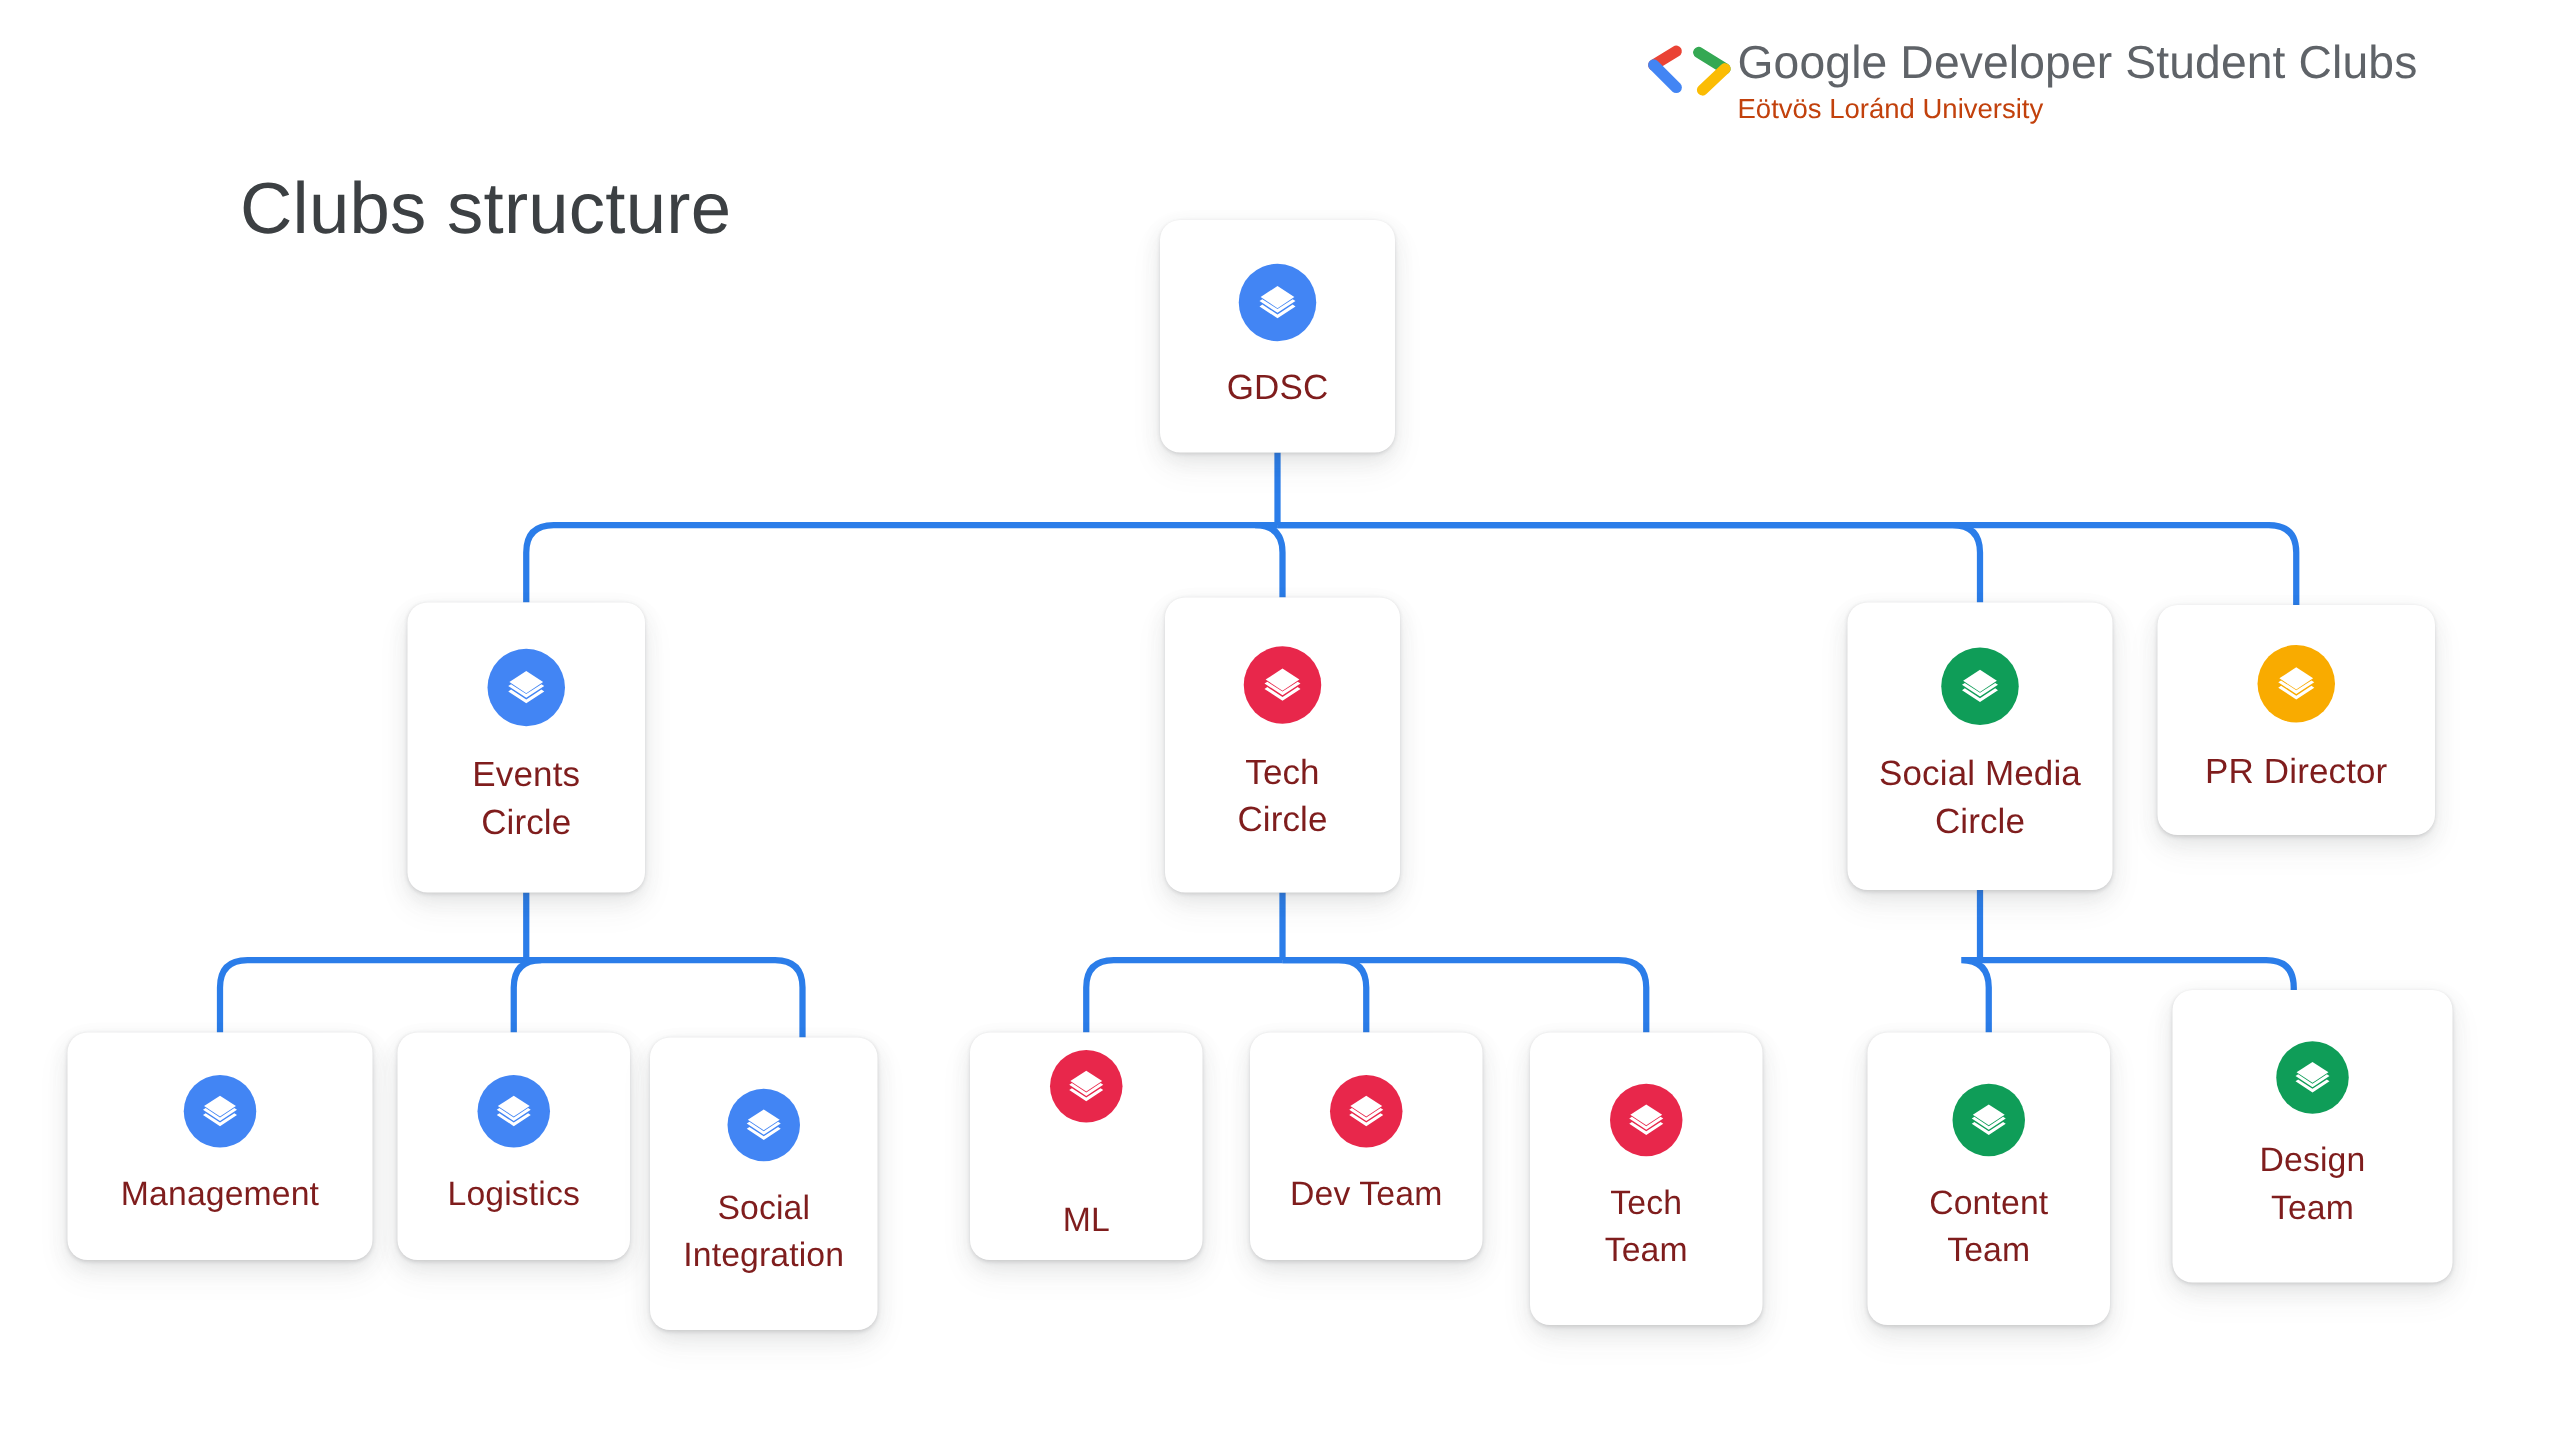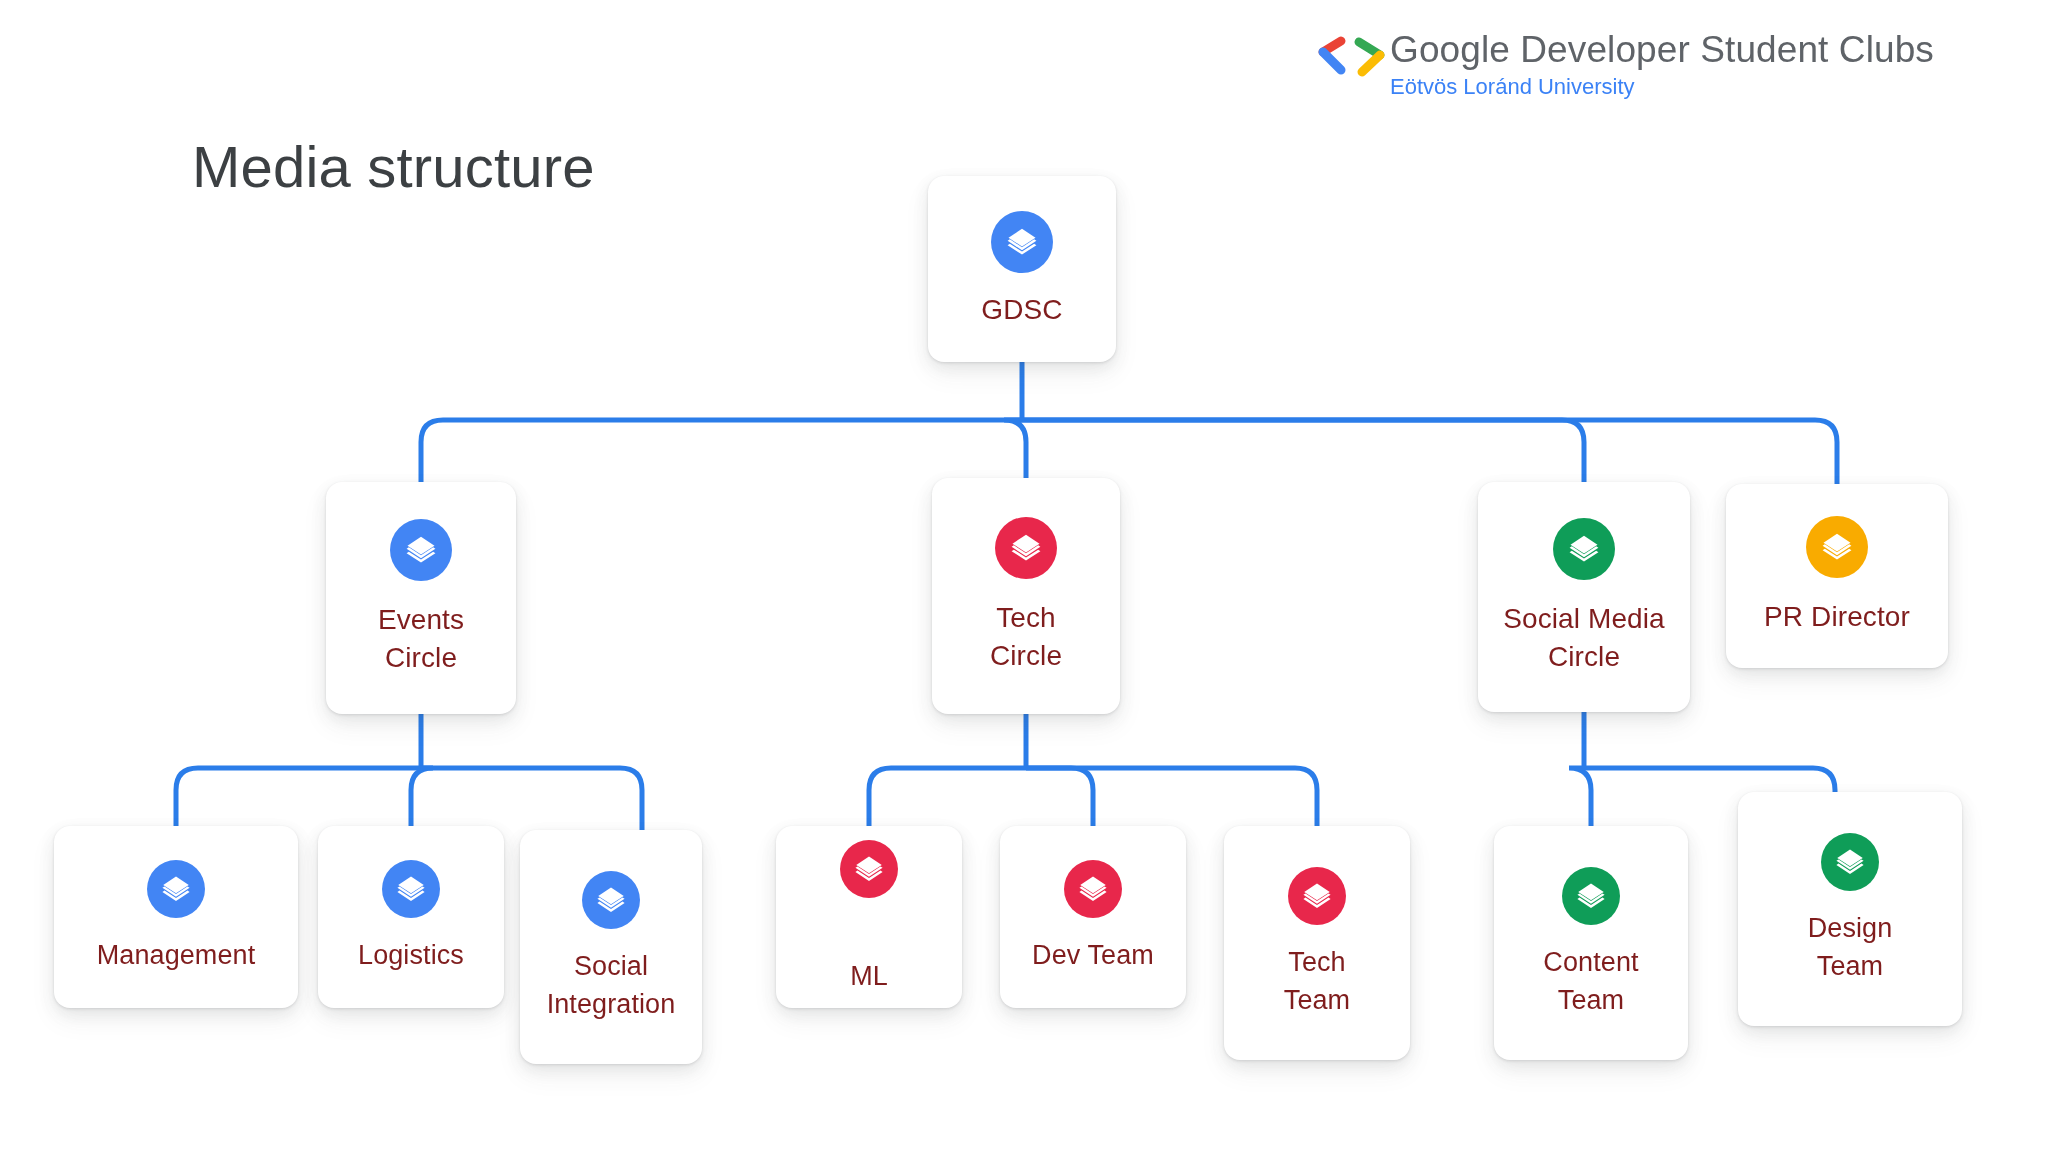--- a/index.html
+++ b/index.html
@@ -38,21 +38,21 @@
   .brand-title {
     font-size: 37px;
     line-height: 43px;
     color: #5f6368;
     letter-spacing: 0.1px;
     white-space: nowrap;
   }
   .brand-sub {
     font-size: 22px;
     line-height: 28px;
-    color: #3b82f6;
+    color: #c2410c;
     margin-top: 2px;
     white-space: nowrap;
   }
 
   
   .page-title {
     position: absolute;
     left: 192px;
     top: 134px;
     font-size: 58px;
@@ -126,21 +126,21 @@
         <path d="M47 8 L68 21" stroke="#34A853"></path>
         <path d="M68 21 L50 38" stroke="#FBBC04"></path>
       </g>
     </svg>
     <div class="brand-text">
       <div class="brand-title">Google Developer Student Clubs</div>
       <div class="brand-sub">Eötvös Loránd University</div>
     </div>
   </div>
 
-  <div class="page-title">Media structure</div>
+  <div class="page-title">Clubs structure</div>
 
   <svg id="connectors" viewBox="0 0 2048 1152">
       <path d="M 1022 362 L 1022 420" fill="none" stroke="#2B7DE9" stroke-width="5" stroke-linecap="butt"></path>
       <path d="M 1022 420 L 443 420 Q 421 420 421 442 L 421 482" fill="none" stroke="#2B7DE9" stroke-width="5" stroke-linecap="butt"></path>
       <path d="M 1022 420 L 1004 420 Q 1026 420 1026 442 L 1026 478" fill="none" stroke="#2B7DE9" stroke-width="5" stroke-linecap="butt"></path>
       <path d="M 1022 420 L 1562 420 Q 1584 420 1584 442 L 1584 482" fill="none" stroke="#2B7DE9" stroke-width="5" stroke-linecap="butt"></path>
       <path d="M 1022 420 L 1815 420 Q 1837 420 1837 442 L 1837 484" fill="none" stroke="#2B7DE9" stroke-width="5" stroke-linecap="butt"></path>
       <path d="M 421 714 L 421 768" fill="none" stroke="#2B7DE9" stroke-width="5" stroke-linecap="butt"></path>
       <path d="M 421 768 L 198 768 Q 176 768 176 790 L 176 826" fill="none" stroke="#2B7DE9" stroke-width="5" stroke-linecap="butt"></path>
       <path d="M 421 768 L 433 768 Q 411 768 411 790 L 411 826" fill="none" stroke="#2B7DE9" stroke-width="5" stroke-linecap="butt"></path>

